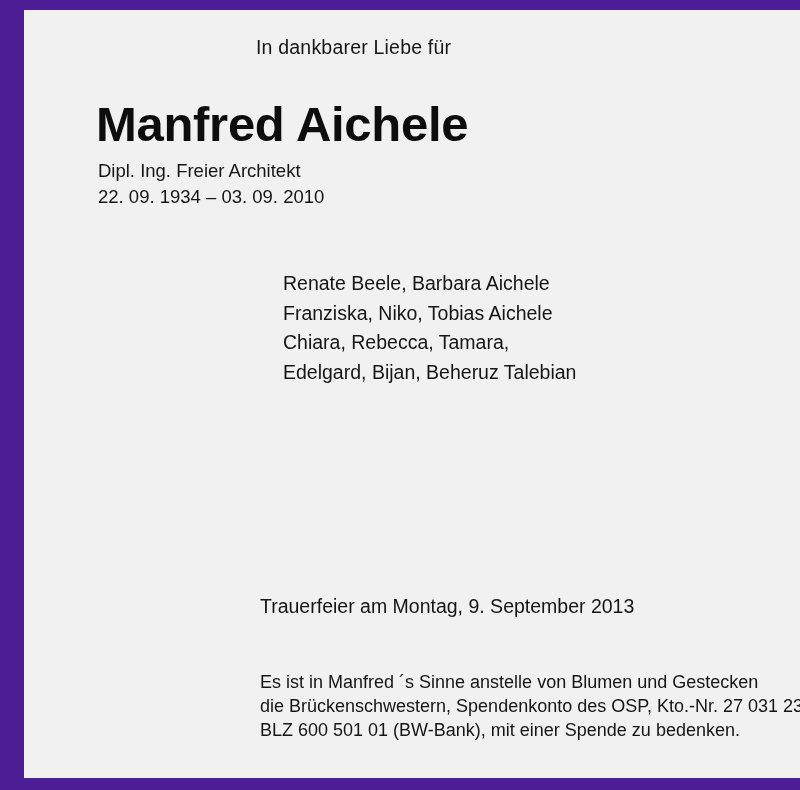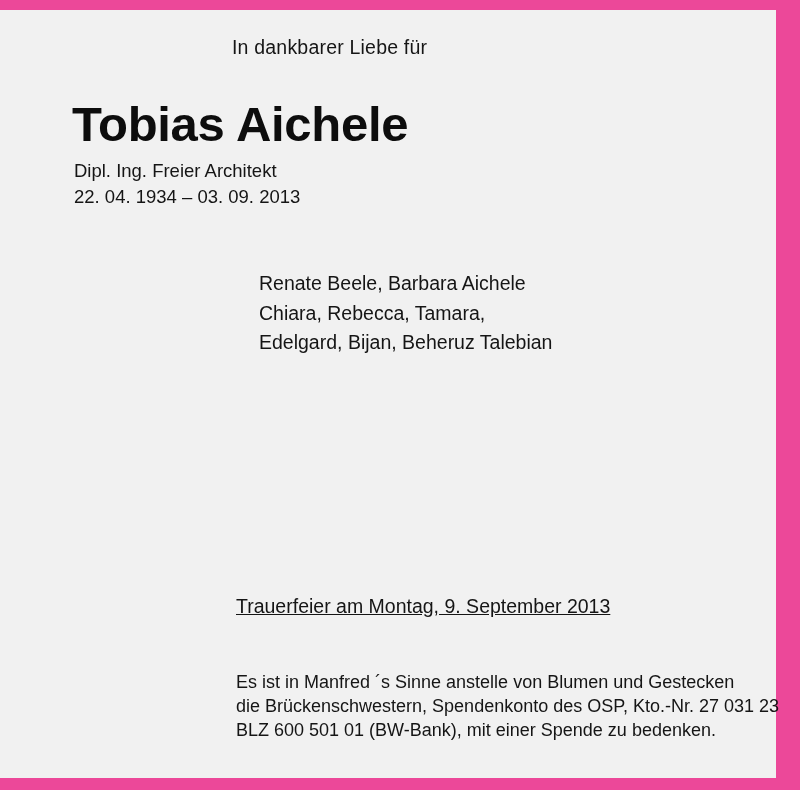--- a/index.html
+++ b/index.html
@@ -11,24 +11,24 @@
     width: 800px;
     height: 790px;
     font-family: "Liberation Sans", sans-serif;
     overflow: hidden;
   }
   .page {
     position: relative;
     width: 800px;
     height: 790px;
     box-sizing: border-box;
-    background: #ec4899;
+    background: #4c1d95;
     display: flex;
     align-items: flex-start;
-    justify-content: flex-start;
+    justify-content: flex-end;
   }
   .card {
     position: relative;
     box-sizing: border-box;
     width: 776px;
     height: 768px;
     margin-top: 10px;
     background: #f1f1f1;
     color: #131313;
   }
@@ -88,21 +88,20 @@
     white-space: nowrap;
   }
 
   .service {
     position: absolute;
     left: 236px;
     top: 582px;
     font-size: 19.5px;
     line-height: 29px;
     color: #151515;
-    text-decoration: underline;
   }
   .service div {
     white-space: nowrap;
   }
 
   .donation {
     position: absolute;
     left: 236px;
     top: 660px;
     font-size: 18px;
@@ -115,28 +114,29 @@
 </style>
 </head>
 <body>
 
 <div class="page">
   <div class="card">
     <div class="inner">
 
       <div class="dedication">In dankbarer Liebe für</div>
 
-      <div class="name">Tobias Aichele</div>
+      <div class="name">Manfred Aichele</div>
 
       <div class="profession">Dipl. Ing. Freier Architekt</div>
 
-      <div class="dates">22. 04. 1934 – 03. 09. 2013</div>
+      <div class="dates">22. 09. 1934 – 03. 09. 2010</div>
 
       <div class="family">
         <div>Renate Beele, Barbara Aichele</div>
+        <div>Franziska, Niko, Tobias Aichele</div>
         <div>Chiara, Rebecca, Tamara,</div>
         <div>Edelgard, Bijan, Beheruz Talebian</div>
       </div>
 
       <div class="service">
         <div>Trauerfeier am Montag, 9. September 2013</div>
       </div>
 
       <div class="donation">
         <div>Es ist in Manfred ´s Sinne anstelle von Blumen und Gestecken</div>

